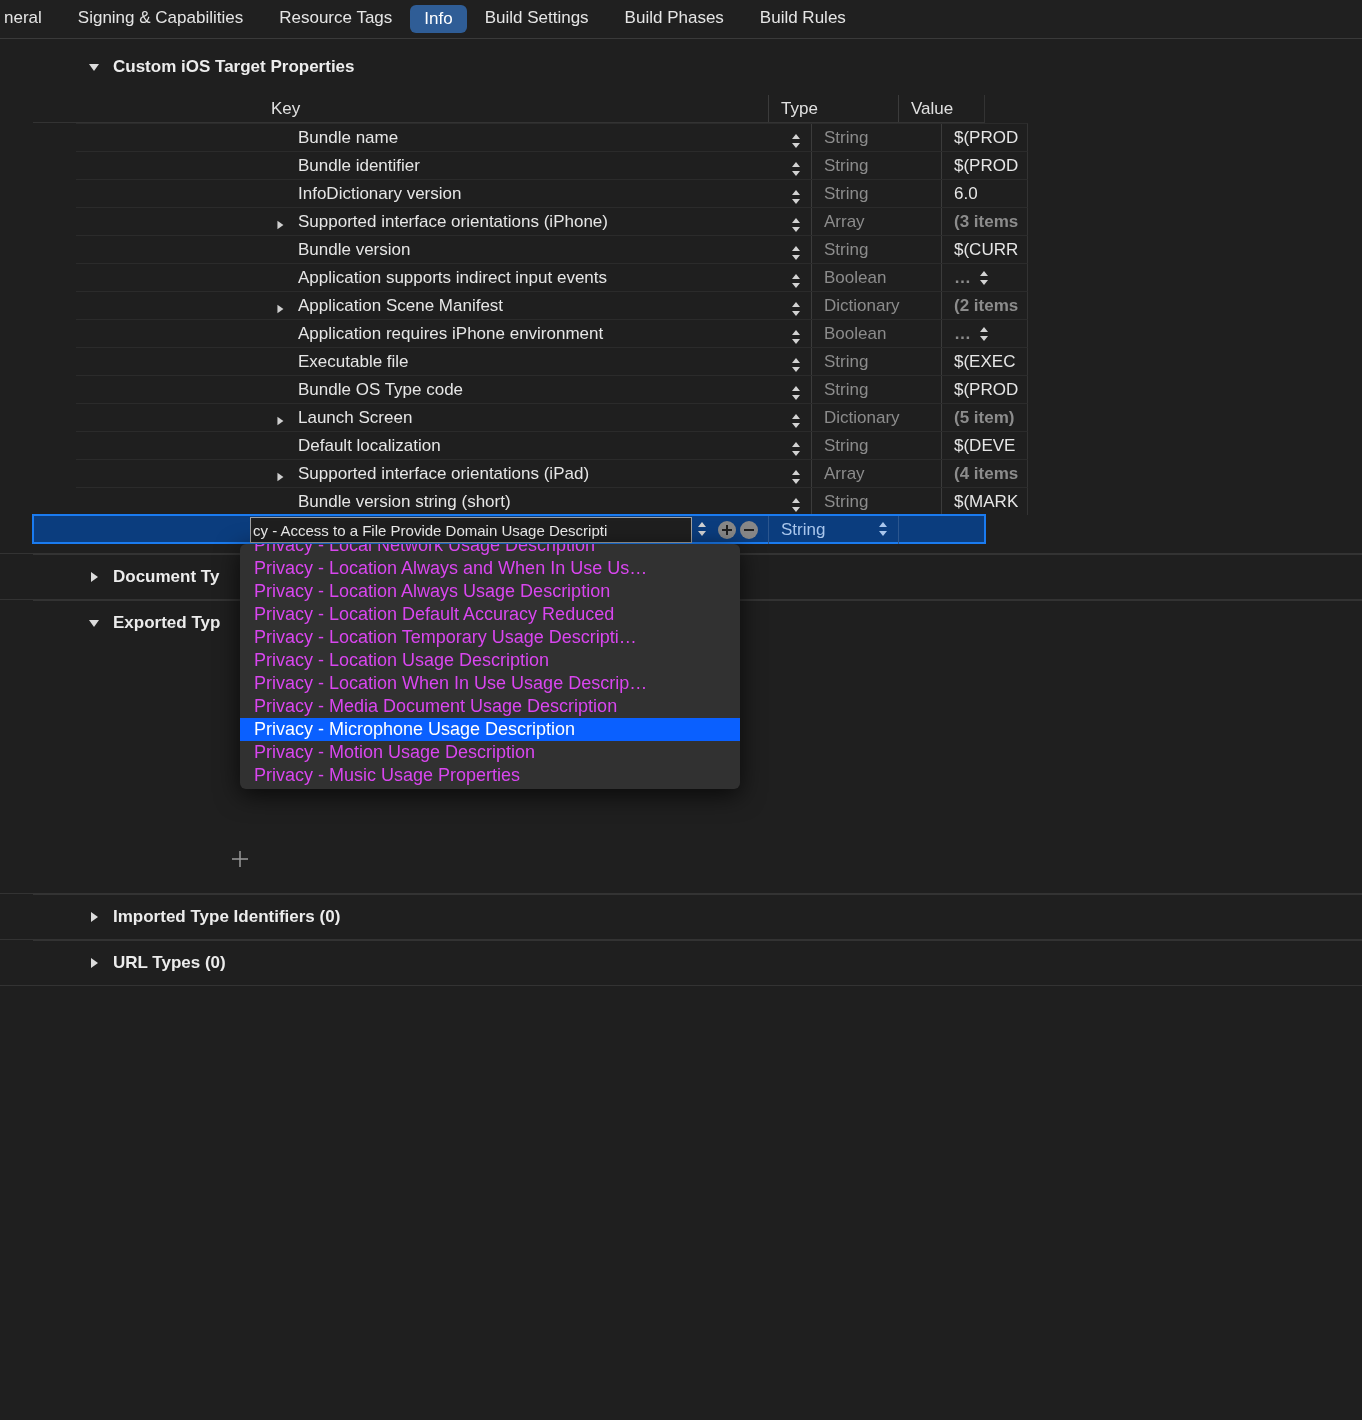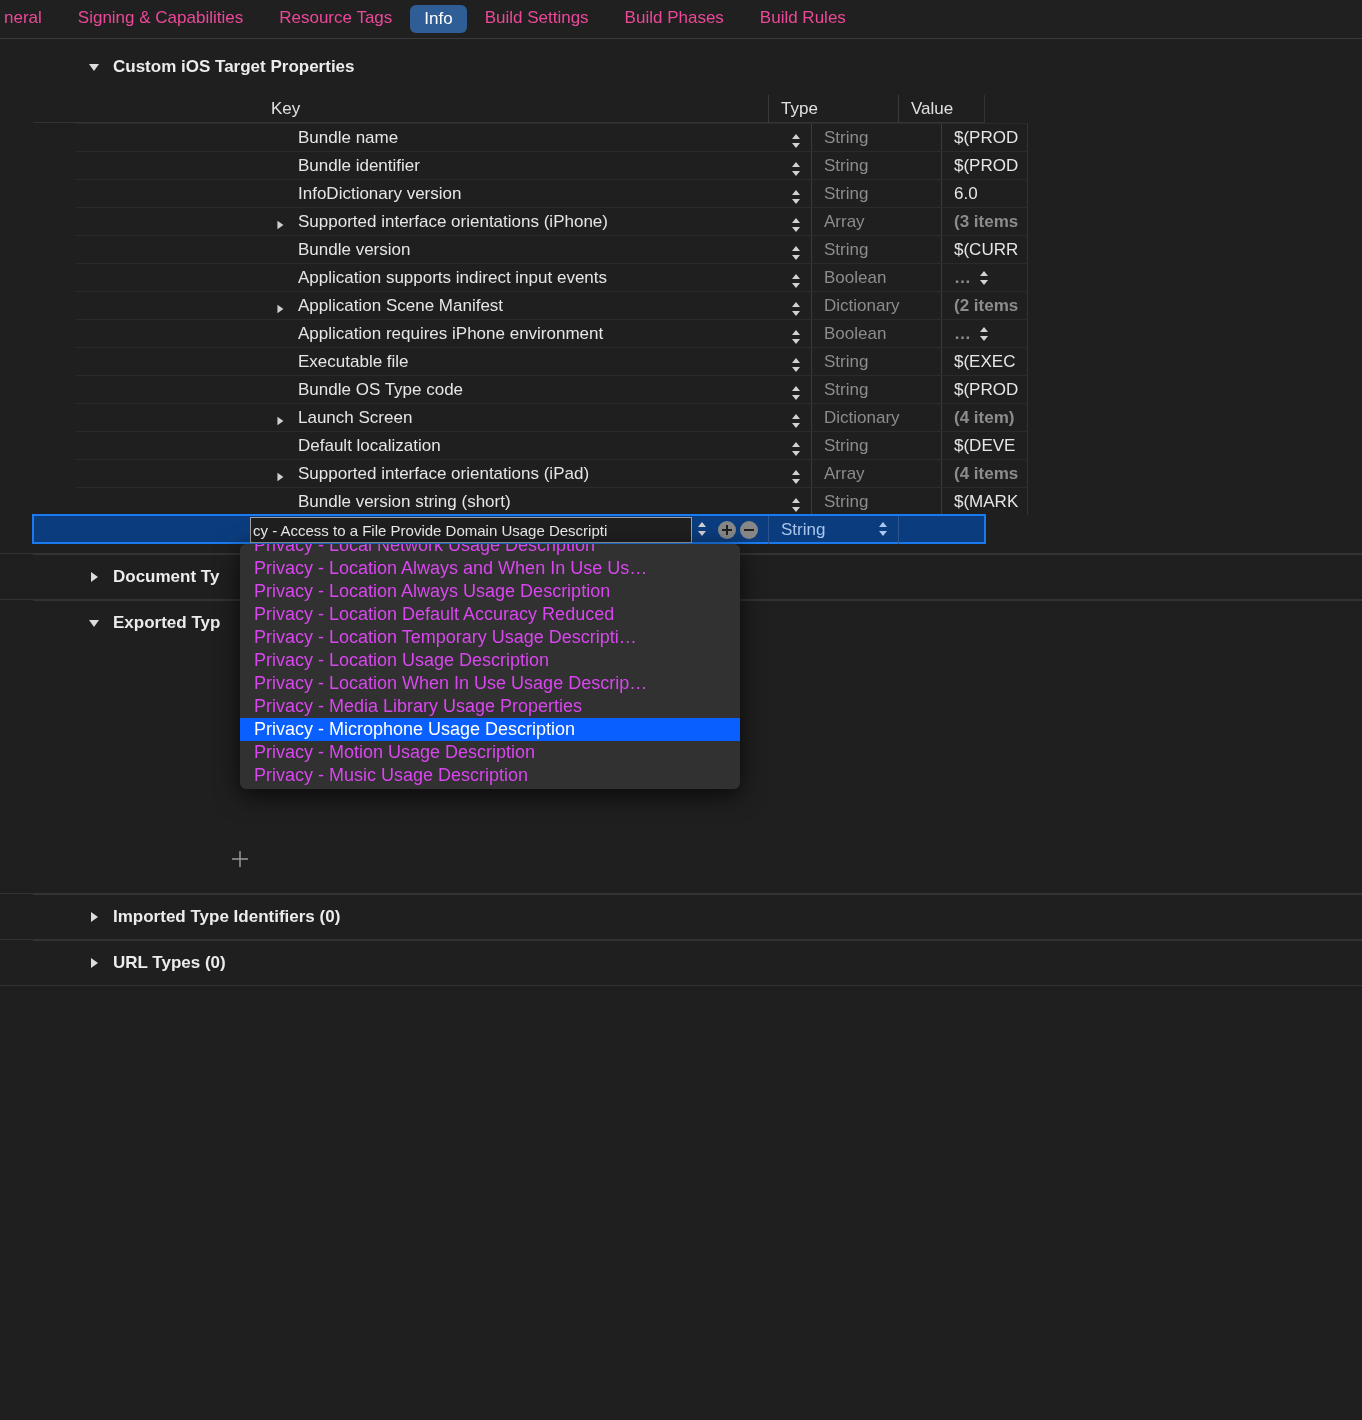--- a/index.html
+++ b/index.html
@@ -19,21 +19,21 @@
     border-bottom: 1px solid #3a3a3a;
     display: flex;
     align-items: center;
     padding-left: 0;
     gap: 0;
     position: relative;
     background: #202020;
   }
   .tabbar .tab {
     padding: 5px 18px 8px 18px;
-    color: #ec4899;
+    color: #e5e5e5;
     font-size: 17px;
     border-radius: 6px;
     height: 22px;
     display: flex;
     align-items: center;
   }
   .tabbar .tab.first {
     padding-left: 4px;
   }
   .tabbar .tab.active {
@@ -498,21 +498,21 @@
               </span>
               <span>Launch Screen</span>
               <span class="stepper key-stepper">
                 <svg width="12" height="18" viewBox="0 0 12 18">
                   <path d="M2 7 L10 7 L6 2 Z M2 11 L10 11 L6 16 Z"></path>
                 </svg>
               </span>
             </div>
             <div class="col-type">Dictionary</div>
             <div class="col-value dim">
-              <span>(4 item)</span>
+              <span>(5 item)</span>
             </div>
           </div>
           <div class="plist-row">
             <div class="col-key">
               <span>Default localization</span>
               <span class="stepper key-stepper">
                 <svg width="12" height="18" viewBox="0 0 12 18">
                   <path d="M2 7 L10 7 L6 2 Z M2 11 L10 11 L6 16 Z"></path>
                 </svg>
               </span>
@@ -588,24 +588,24 @@
       <div class="col-value-sel"></div>
 
       <div class="popover" id="popover">
             <div class="opt first">Privacy - Local Network Usage Description</div>
             <div class="opt">Privacy - Location Always and When In Use Us…</div>
             <div class="opt">Privacy - Location Always Usage Description</div>
             <div class="opt">Privacy - Location Default Accuracy Reduced</div>
             <div class="opt">Privacy - Location Temporary Usage Descripti…</div>
             <div class="opt">Privacy - Location Usage Description</div>
             <div class="opt">Privacy - Location When In Use Usage Descrip…</div>
-            <div class="opt">Privacy - Media Library Usage Properties</div>
+            <div class="opt">Privacy - Media Document Usage Description</div>
             <div class="opt selected">Privacy - Microphone Usage Description</div>
             <div class="opt">Privacy - Motion Usage Description</div>
-            <div class="opt">Privacy - Music Usage Description</div>
+            <div class="opt">Privacy - Music Usage Properties</div>
           </div>
     </div>
 
   </div>
   </div>
 </div>
 
 <div class="section">
   <div class="section-header">
     <span class="disclosure chevron-right">

